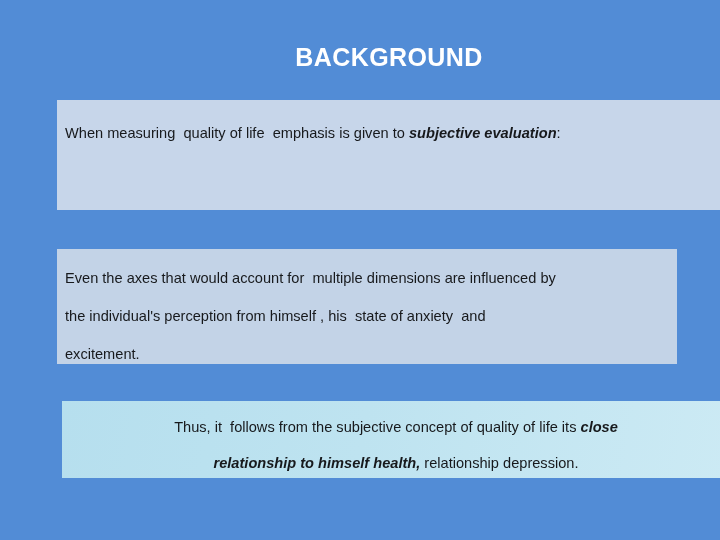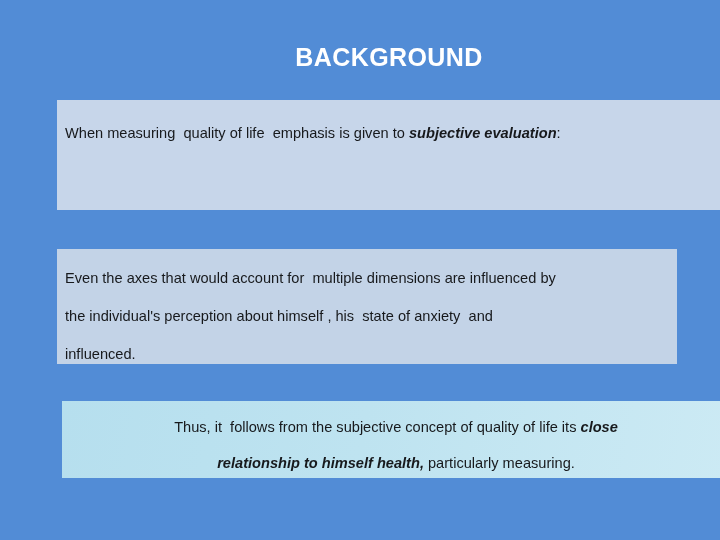--- a/index.html
+++ b/index.html
@@ -93,22 +93,22 @@
 <div class="slide">
 
   <div class="slide-title">BACKGROUND</div>
 
   <div class="textbox" id="box-one">
       <p><span class="sp">When measuring  quality of life  emphasis is given to </span><span class="sp em">subjective evaluation</span><span class="sp">:</span></p>
     </div>
 
   <div class="textbox" id="box-two">
       <p><span class="sp">Even the axes that would account for  multiple dimensions are influenced by</span></p>
-      <p><span class="sp">the individual's perception about himself , his  state of anxiety  and</span></p>
-      <p><span class="sp">influenced.</span></p>
+      <p><span class="sp">the individual's perception from himself , his  state of anxiety  and</span></p>
+      <p><span class="sp">excitement.</span></p>
     </div>
 
   <div class="textbox" id="box-three">
       <p><span class="sp">Thus, it  follows from the subjective concept of quality of life its </span><span class="sp em">close</span></p>
-      <p><span class="sp em">relationship to himself health,</span><span class="sp"> particularly measuring.</span></p>
+      <p><span class="sp em">relationship to himself health,</span><span class="sp"> relationship depression.</span></p>
     </div>
 
 </div>
 
 </body></html>

